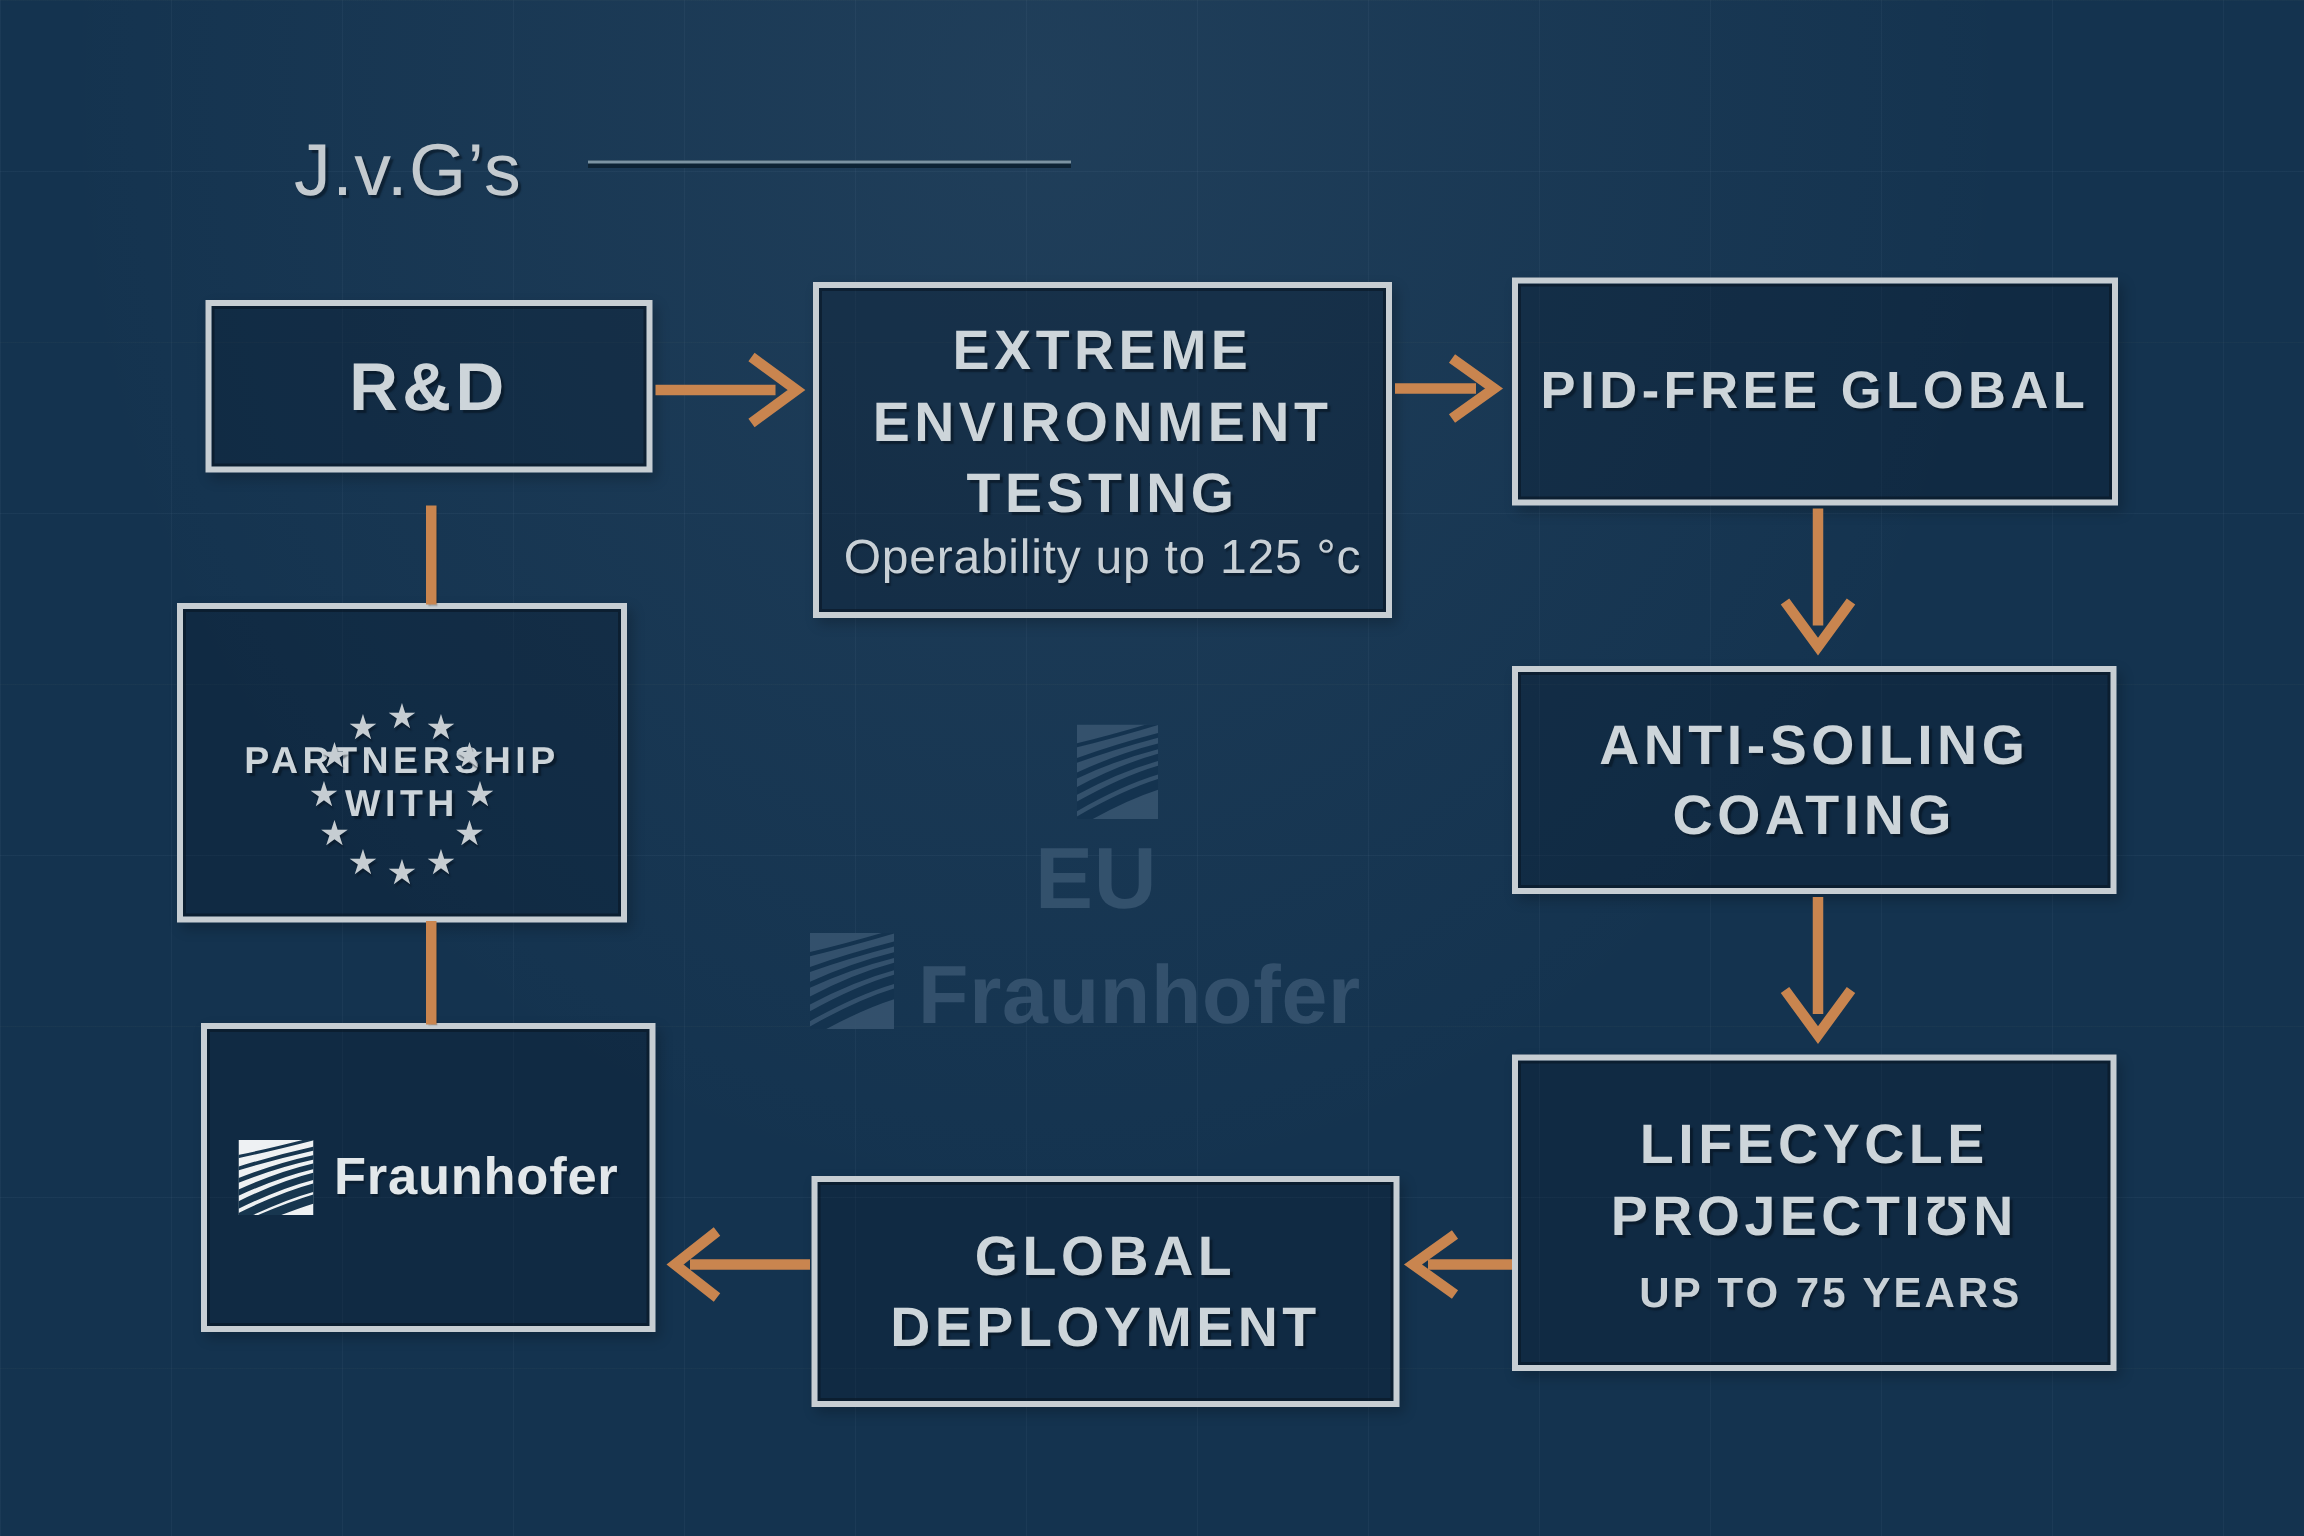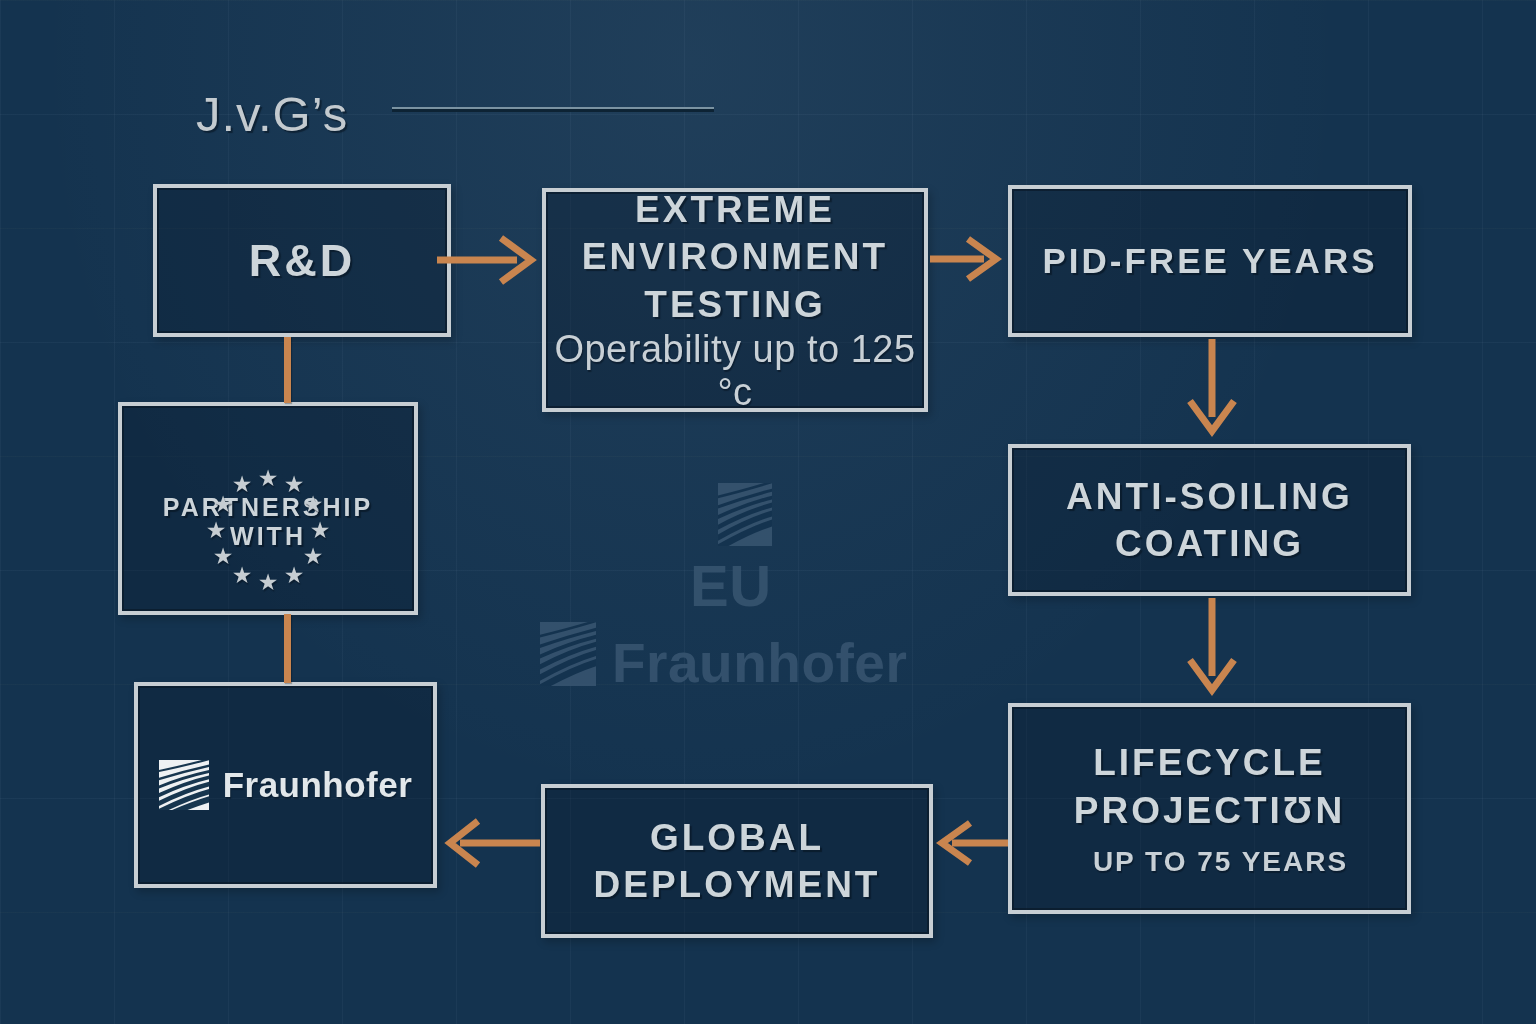--- a/index.html
+++ b/index.html
@@ -46,26 +46,26 @@
     text-align: center;
     color: #cdd5da;
   }
   .fbox .hd {
     font-weight: bold; font-size: 37px; letter-spacing: 3px;
     line-height: 1.28; text-shadow: 2px 2px 1px rgba(4,14,24,0.5);
   }
   .fbox .hd.big { font-size: 45px; }
   .fbox .hd.nowrap { white-space: nowrap; font-size: 35px; }
   .fbox .sub {
-    font-size: 38px; font-weight: normal;
+    font-size: 32px; font-weight: normal;
     color: #c8d0d6; letter-spacing: 0.5px; text-shadow: 1px 2px 1px rgba(4,14,24,0.45);
   }
   .fbox .sub.caps { font-weight: bold; font-size: 28px; letter-spacing: 2px; margin-top: 12px; margin-left: 22px; }
 
-  .box-rnd        { left: 137px; top: 184px; width: 298px; height: 153px; margin-left: 16px; }
+  .box-rnd        { left: 137px; top: 200px; width: 298px; height: 115px; }
   .box-testing    { left: 542px; top: 188px; width: 386px; height: 224px; padding: 0 2px; }
   .box-pid        { left: 1008px; top: 185px; width: 404px; height: 152px; }
   .box-partner    { left: 118px; top: 402px; width: 300px; height: 213px; justify-content: center; }
   .box-fraun      { left: 134px; top: 682px; width: 303px; height: 206px; }
   .box-anti       { left: 1008px; top: 444px; width: 403px; height: 152px; }
   .box-lifecycle  { left: 1008px; top: 703px; width: 403px; height: 211px; }
   .box-global     { left: 541px; top: 764px; width: 392px; height: 154px; margin-top: 20px; }
 
   .hd.constrain { max-width: 360px; }
 
@@ -127,21 +127,21 @@
   <div class="fbox box-rnd">
     <div class="hd big">R&amp;D</div>
   </div>
 
   <div class="fbox box-testing">
     <div class="hd constrain">EXTREME ENVIRONMENT TESTING</div>
     <div class="sub">Operability up to 125 °c</div>
   </div>
 
   <div class="fbox box-pid">
-    <div class="hd nowrap">PID-FREE YEARS</div>
+    <div class="hd nowrap">PID-FREE GLOBAL</div>
   </div>
 
   <div class="fbox box-partner">
     <div class="partner-label">PARTNERSHIP WITH</div>
     <div class="eu-stars">
       <span class="eu-star">★</span>
       <span class="eu-star">★</span>
       <span class="eu-star">★</span>
       <span class="eu-star">★</span>
       <span class="eu-star">★</span>

